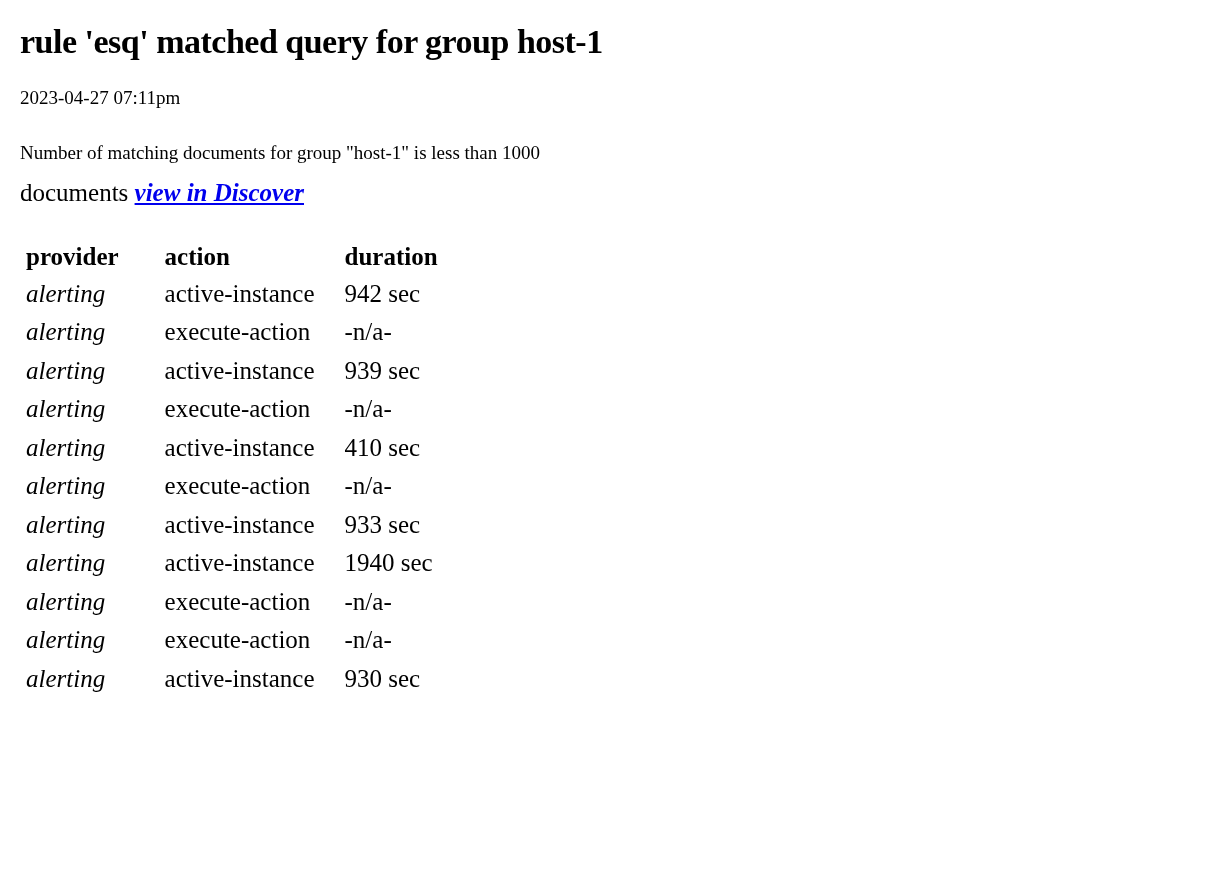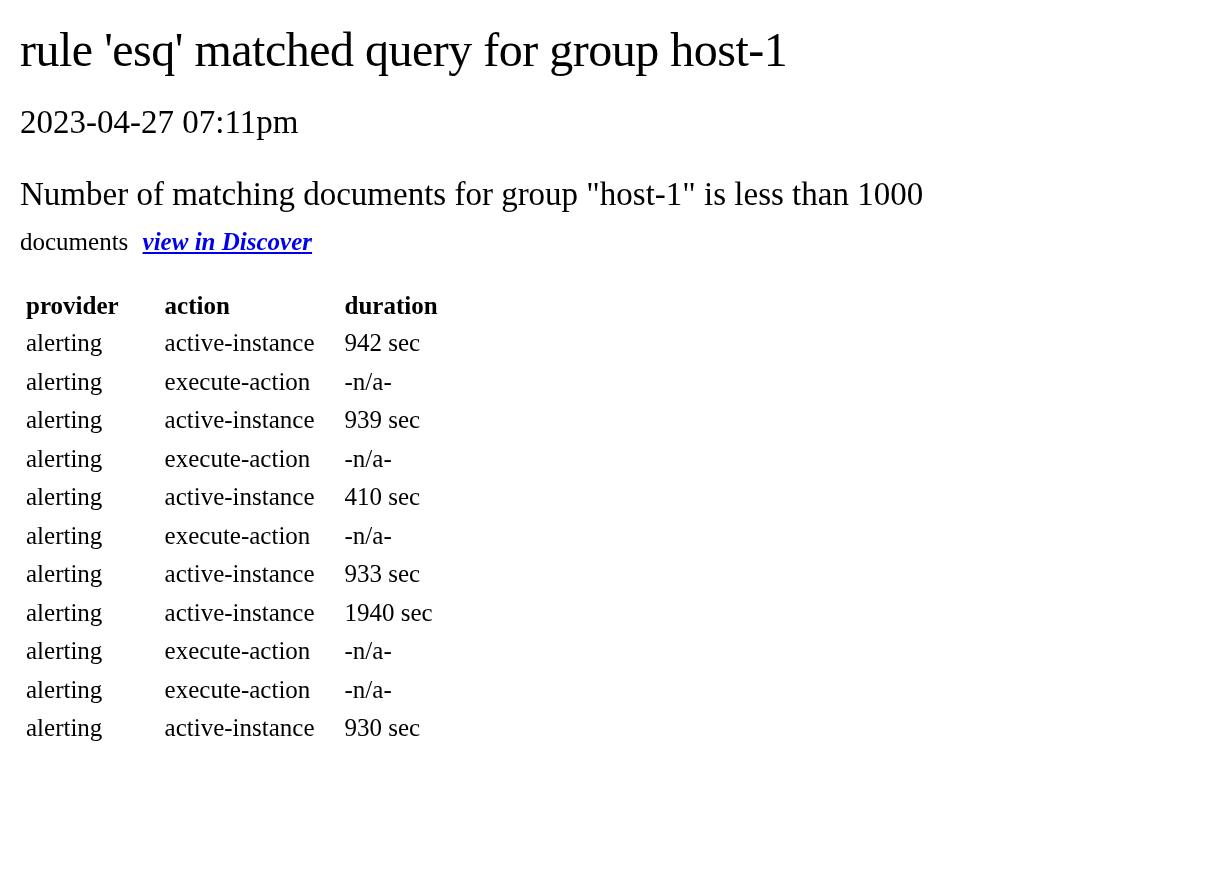--- a/index.html
+++ b/index.html
@@ -13,47 +13,46 @@
     font-family: "Liberation Serif", "DejaVu Serif", serif;
     color: #000000;
     overflow: hidden;
   }
   .page {
     padding: 14px 20px 0 20px;
     box-sizing: border-box;
   }
   h1.doc-title {
     font-family: "Liberation Serif", "DejaVu Serif", serif;
-    font-size: 48px;
-    font-weight: normal;
+    font-size: 34px;
+    font-weight: bold;
     line-height: 1.15;
     margin: 8px 0 26px 0;
     letter-spacing: -0.5px;
   }
   p.line {
-    font-size: 33px;
+    font-size: 19px;
     line-height: 1.2;
     margin: 0 0 32px 0;
   }
   p.line.tight {
     margin-bottom: 14px;
   }
   .docs-line {
     font-size: 25px;
     margin: 0 0 36px 0;
   }
   .docs-label {
     font-weight: normal;
   }
   .docs-link {
     color: #0000ee;
     font-style: italic;
     font-weight: bold;
     text-decoration: underline;
-    margin-left: 8px;
     cursor: pointer;
   }
   table.events {
     border-collapse: collapse;
     font-size: 25px;
     margin-left: 6px;
   }
   table.events th {
     text-align: left;
     font-weight: bold;
@@ -61,21 +60,21 @@
     white-space: nowrap;
   }
   table.events th.col-provider { padding-left: 0; }
   table.events th.col-action { padding-left: 22px; }
   table.events th.col-duration { padding-left: 6px; text-align: right; }
   table.events td {
     padding: 0 24px 8px 0;
     white-space: nowrap;
     line-height: 1.22;
   }
-  table.events td.c-provider { padding-left: 0; }
+  table.events td.c-provider { padding-left: 0; font-style: italic; }
   table.events td.c-action { padding-left: 22px; }
   table.events td.c-duration { padding-left: 6px; margin-top: 8px; }
 </style>
 </head>
 <body>
 
 <div class="page">
 
   <h1 class="doc-title">rule 'esq' matched query for group host-1</h1>
 

